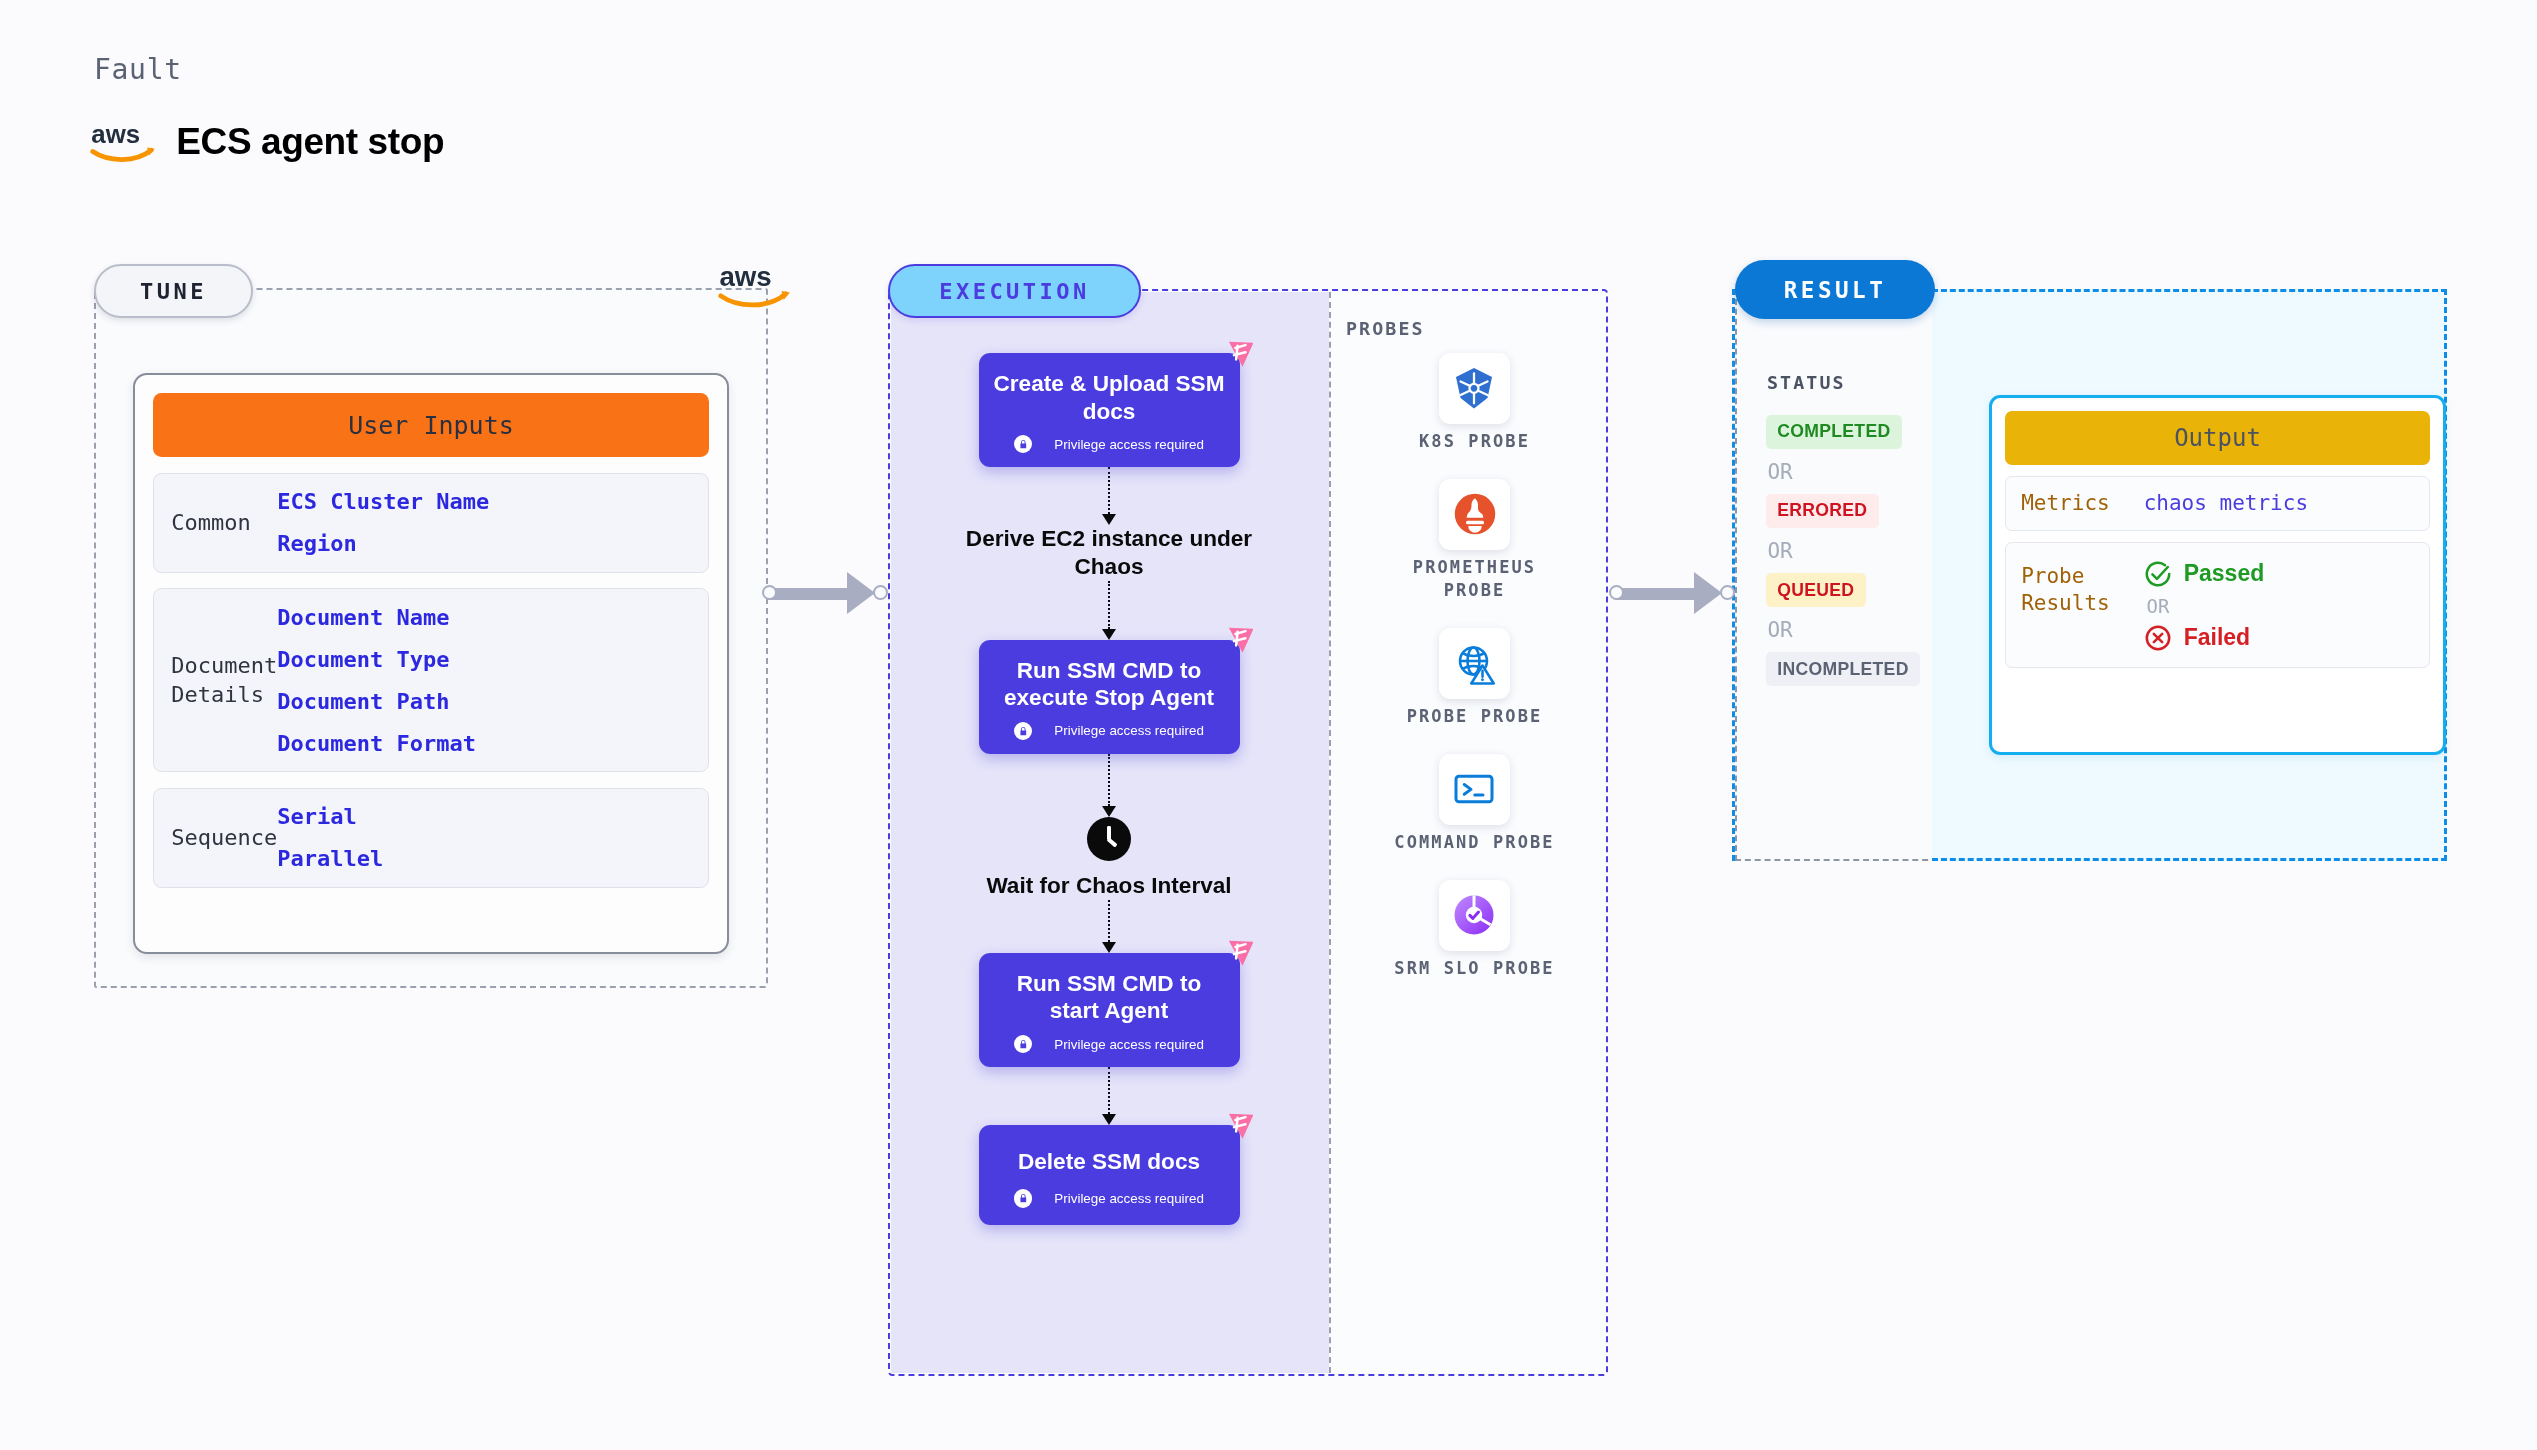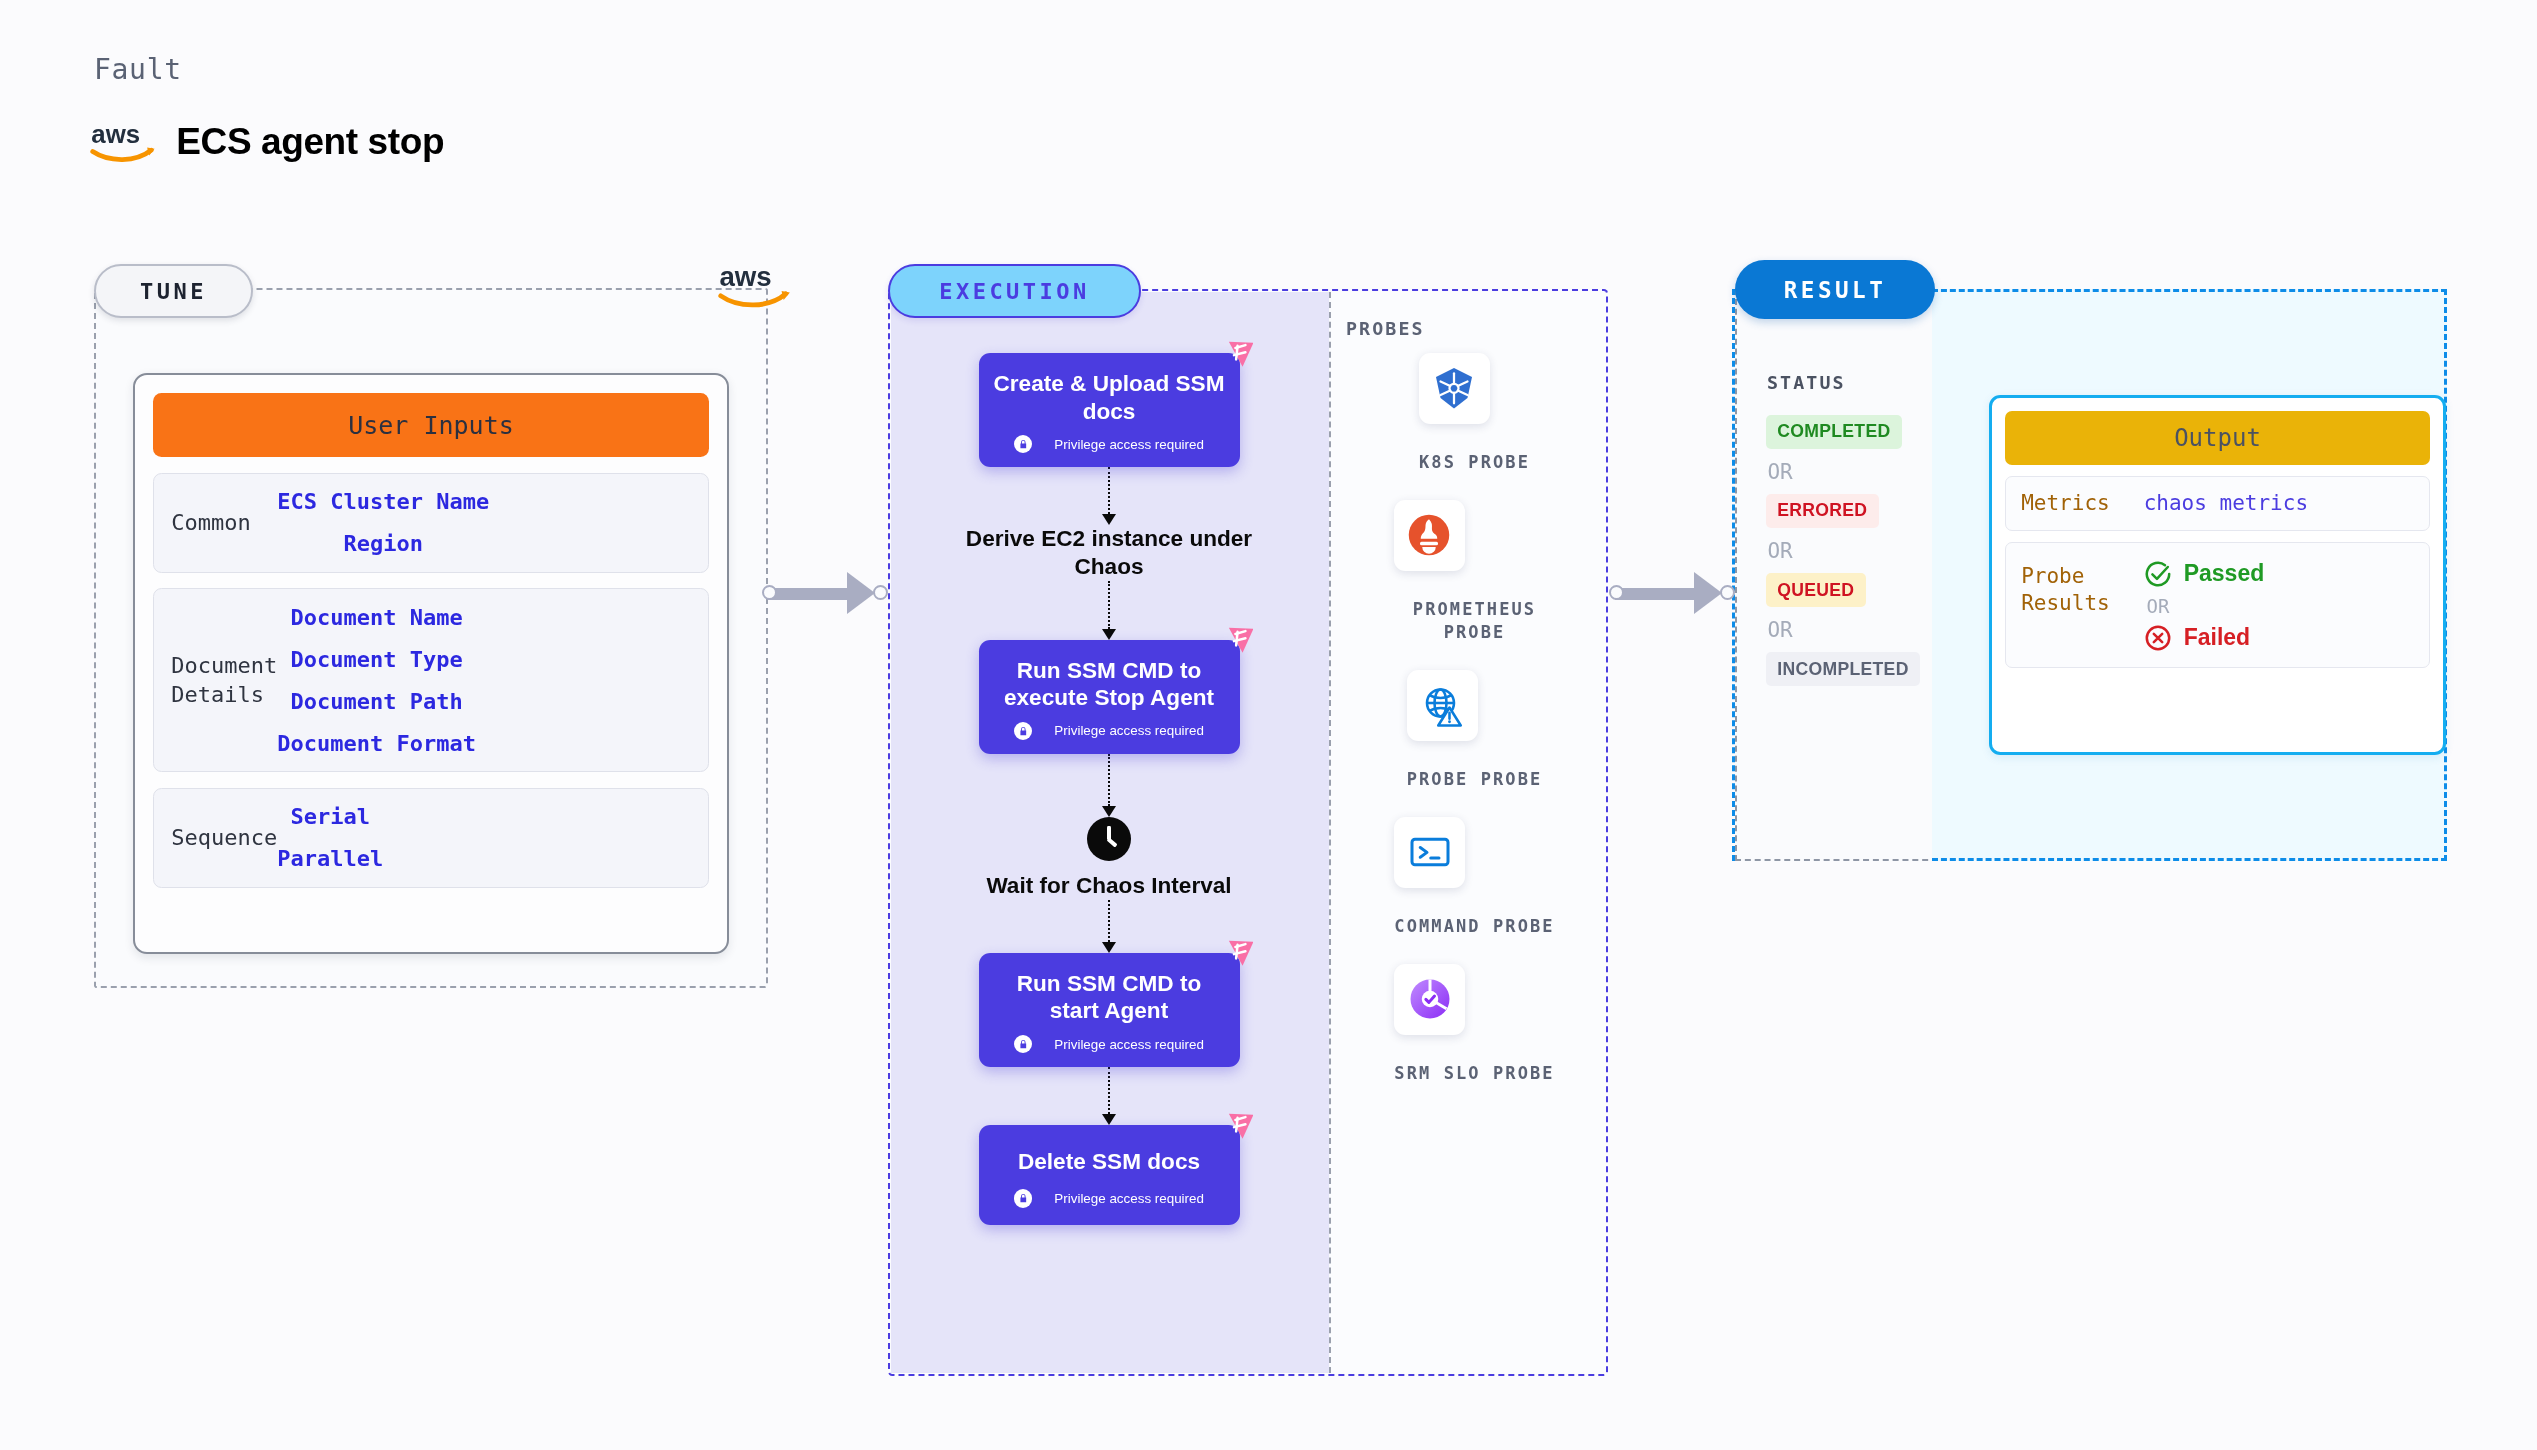--- a/index.html
+++ b/index.html
@@ -54,21 +54,21 @@
     font-family: "DejaVu Sans Mono", monospace; font-size: 25px; color: #2b3040;
   }
   .ui-group {
     margin: 15.5px 18.3px 0; border: 1.4px solid #dfe1ea; border-radius: 8.5px; background: #f4f5fa;
     display: flex; align-items: center; padding: 15.5px 0;
   }
   .ui-grp-label {
     width: 123px; padding-left: 17px; flex: none;
     font-family: "DejaVu Sans Mono", monospace; font-size: 22px; color: #2f3440; line-height: 1.33;
   }
-  .ui-grp-vals { display: flex; flex-direction: column; gap: 17px; align-items: center; }
+  .ui-grp-vals { display: flex; flex-direction: column; gap: 17px; }
   .ui-grp-vals span {
     font-family: "DejaVu Sans Mono", monospace; font-size: 22px; color: #2c28e0; font-weight: bold;
   }
 
   
   .conn { position: absolute; height: 42px; z-index: 5; }
   .conn .bar { position: absolute; left: 5.6px; top: 15.5px; height: 12px; background: #a9adc2; }
   .conn .head {
     position: absolute; top: 0; width: 0; height: 0;
     border-top: 21px solid transparent; border-bottom: 21px solid transparent;
@@ -122,21 +122,21 @@
   .arrow-v { width: 2.1px; display: flex; flex-direction: column; align-items: center; }
   .arrow-v .ln { width: 0; border-left: 2.8px dotted #0a0a0a; }
   .arrow-v .tip { width: 0; height: 0; border-left: 7.8px solid transparent; border-right: 7.8px solid transparent; border-top: 11.3px solid #0a0a0a; }
   .clock { width: 44px; height: 44px; border-radius: 50%; background: #0a0a0a; position: relative; }
   .clock i { position: absolute; background: #fff; border-radius: 1.4px; }
   .clock .h1 { width: 3.5px; height: 13.4px; left: 20px; top: 9.2px; }
   .clock .h2 { width: 10.6px; height: 3.5px; left: 20.5px; top: 20.5px; transform-origin: 0 50%; transform: rotate(40deg); }
 
   
   #probe-col { position: absolute; left: 1383px; top: 353px; width: 183px; display: flex; flex-direction: column; align-items: center; gap: 25.4px; }
-  .probe { display: flex; flex-direction: column; gap: 27px; }
+  .probe { display: flex; flex-direction: column; align-items: center; gap: 6px; }
   .probe-ic {
     width: 71px; height: 71px; border-radius: 11.3px; background: #fff;
     box-shadow: 0 2.8px 8.5px rgba(40,50,90,.13);
     display: flex; align-items: center; justify-content: center;
   }
   .probe-ic svg { width: 48px; height: 48px; }
   .probe-lb {
     font-family: "DejaVu Sans Mono", monospace; font-size: 17px; font-weight: bold;
     color: #5b6274; letter-spacing: 2.1px; text-align: center; line-height: 1.38; max-width: 162px;
   }

